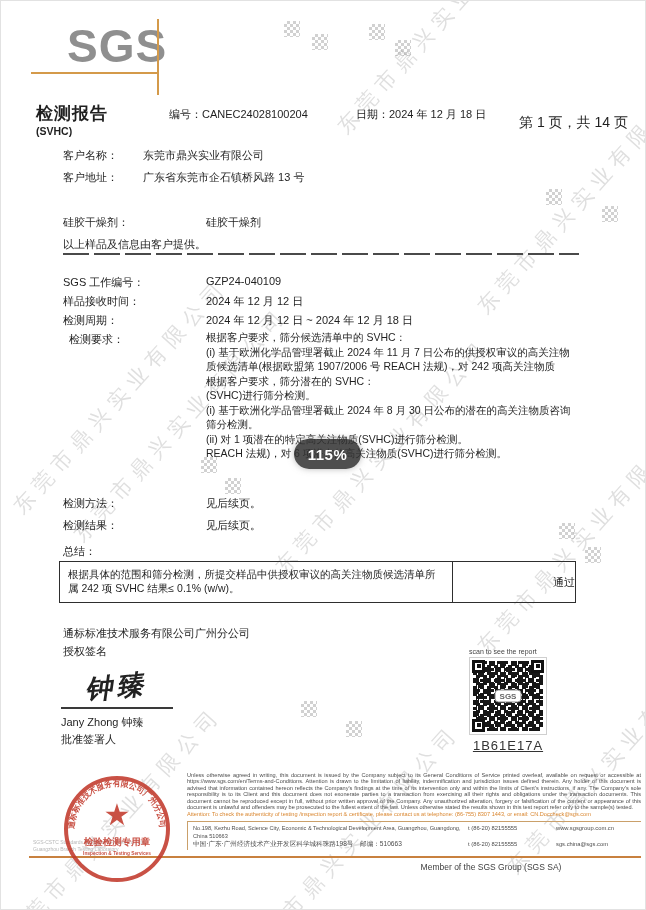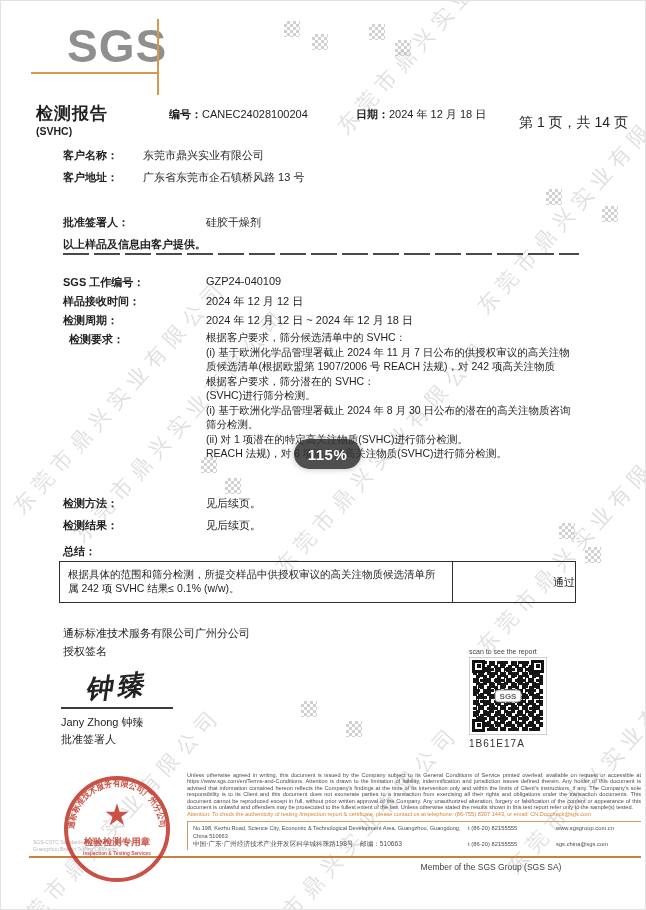--- a/index.html
+++ b/index.html
@@ -4,21 +4,21 @@
 <style>
   html,body{margin:0;padding:0;background:#ffffff;}
   .page{
     position:relative;width:646px;height:910px;overflow:hidden;
     background:#fff;box-sizing:border-box;
     border:1px solid #e2e2e2;
     font-family:"Liberation Sans","DejaVu Sans",sans-serif;
     color:#1f1f1f;
   }
   .abs{position:absolute;}
-  .b{font-weight:bold;}
+  .b{font-weight:normal;}
   .nw{white-space:nowrap;}
 
   
   .wm{
     position:absolute;color:rgba(175,175,175,0.40);font-size:21px;
     letter-spacing:7px;white-space:nowrap;transform:rotate(-48deg);
     transform-origin:0 0;z-index:0;pointer-events:none;user-select:none;
   }
   .pix{
     position:absolute;width:16px;height:16px;z-index:0;opacity:.5;
@@ -61,21 +61,21 @@
       repeating-conic-gradient(#161616 0% 25%, transparent 0% 50%) 0 0/11px 11px,
       repeating-conic-gradient(#161616 0% 25%, #ffffff 0% 50%) 0 0/7px 7px;
   }
   .qr-finder{position:absolute;width:13px;height:13px;border:3px solid #111;background:#fff;box-sizing:border-box;}
   .qr-finder i{display:block;width:4px;height:4px;background:#111;margin:1px auto;}
   .qr-center{
     position:absolute;left:50%;top:50%;transform:translate(-50%,-50%);
     background:#fff;border:1px solid #8a8a8a;border-radius:4px;
     font-size:8px;font-weight:bold;color:#666;padding:1px 4px;
   }
-  .qr-code{font-size:10px;color:#333;letter-spacing:1px;}
+  .qr-code{font-size:13px;color:#333;letter-spacing:1px;text-align:center;text-decoration:underline;}
 
   
   .legal{font-size:5.6px;line-height:6.4px;color:#4d4d4d;text-align:justify;}
   .attention{font-size:5.6px;line-height:6.4px;color:#d9862f;margin-top:1px;}
   .addr-wrap{border-top:1px solid #caa06a;border-left:1px solid #caa06a;margin-top:3px;padding:2px 0 2px 5px;}
   .addr-row{display:flex;align-items:flex-start;}
   .addr-row .a{flex:1;font-size:5.6px;color:#4d4d4d;line-height:8px;}
   .addr-row .cnz{font-size:6.6px;}
   .addr-row .t{width:88px;font-size:5.8px;color:#4d4d4d;line-height:8px;}
   .addr-row .w{width:85px;font-size:5.8px;color:#4d4d4d;line-height:8px;}
@@ -138,21 +138,21 @@
 
     <div class="abs lblrow nw" style="left:62px;top:147px;">
       <span class="b">客户名称：</span>
       <span style="margin-left:22px;">东莞市鼎兴实业有限公司</span>
     </div>
     <div class="abs lblrow nw" style="left:62px;top:169px;">
       <span class="b">客户地址：</span>
       <span style="margin-left:22px;">广东省东莞市企石镇桥风路 13 号</span>
     </div>
 
-    <div class="abs lblrow b nw" style="left:62px;top:214px;">批准签署人：</div>
+    <div class="abs lblrow b nw" style="left:62px;top:214px;">硅胶干燥剂：</div>
     <div class="abs lblrow nw" style="left:205px;top:214px;">硅胶干燥剂</div>
     <div class="abs lblrow b nw" style="left:62px;top:236px;">以上样品及信息由客户提供。</div>
     <div class="abs dashline" style="left:62px;top:252px;width:516px;"></div>
 
     <div class="abs lblrow b nw" style="left:62px;top:274px;">SGS 工作编号：</div>
     <div class="abs lblrow nw" style="left:205px;top:274px;">GZP24-040109</div>
     <div class="abs lblrow b nw" style="left:62px;top:293px;">样品接收时间：</div>
     <div class="abs lblrow nw" style="left:205px;top:293px;">2024 年 12 月 12 日</div>
     <div class="abs lblrow b nw" style="left:62px;top:312px;">检测周期：</div>
     <div class="abs lblrow nw" style="left:205px;top:312px;">2024 年 12 月 12 日 ~ 2024 年 12 月 18 日</div>

